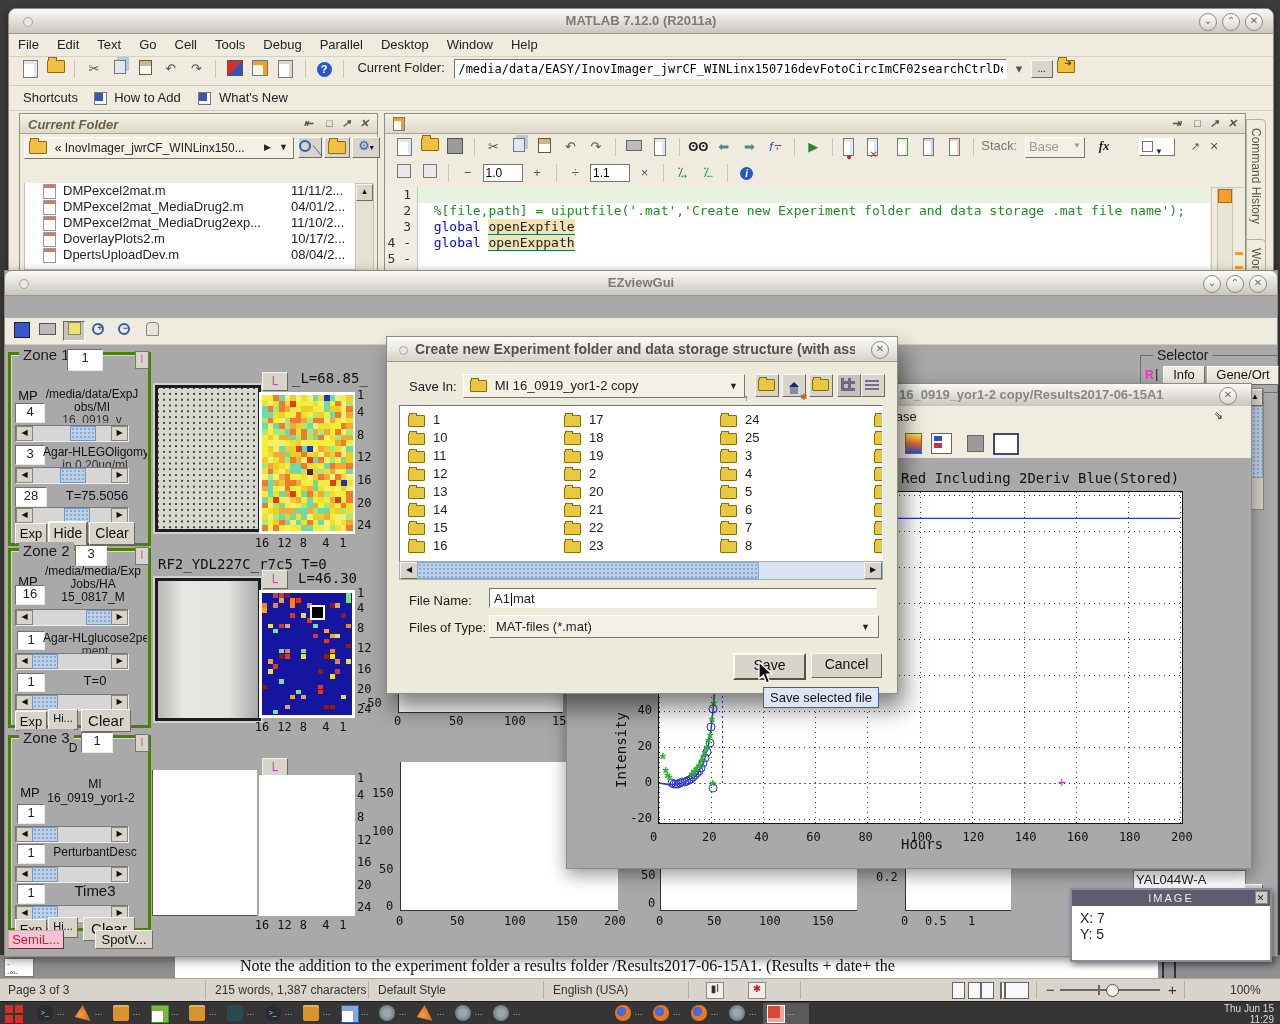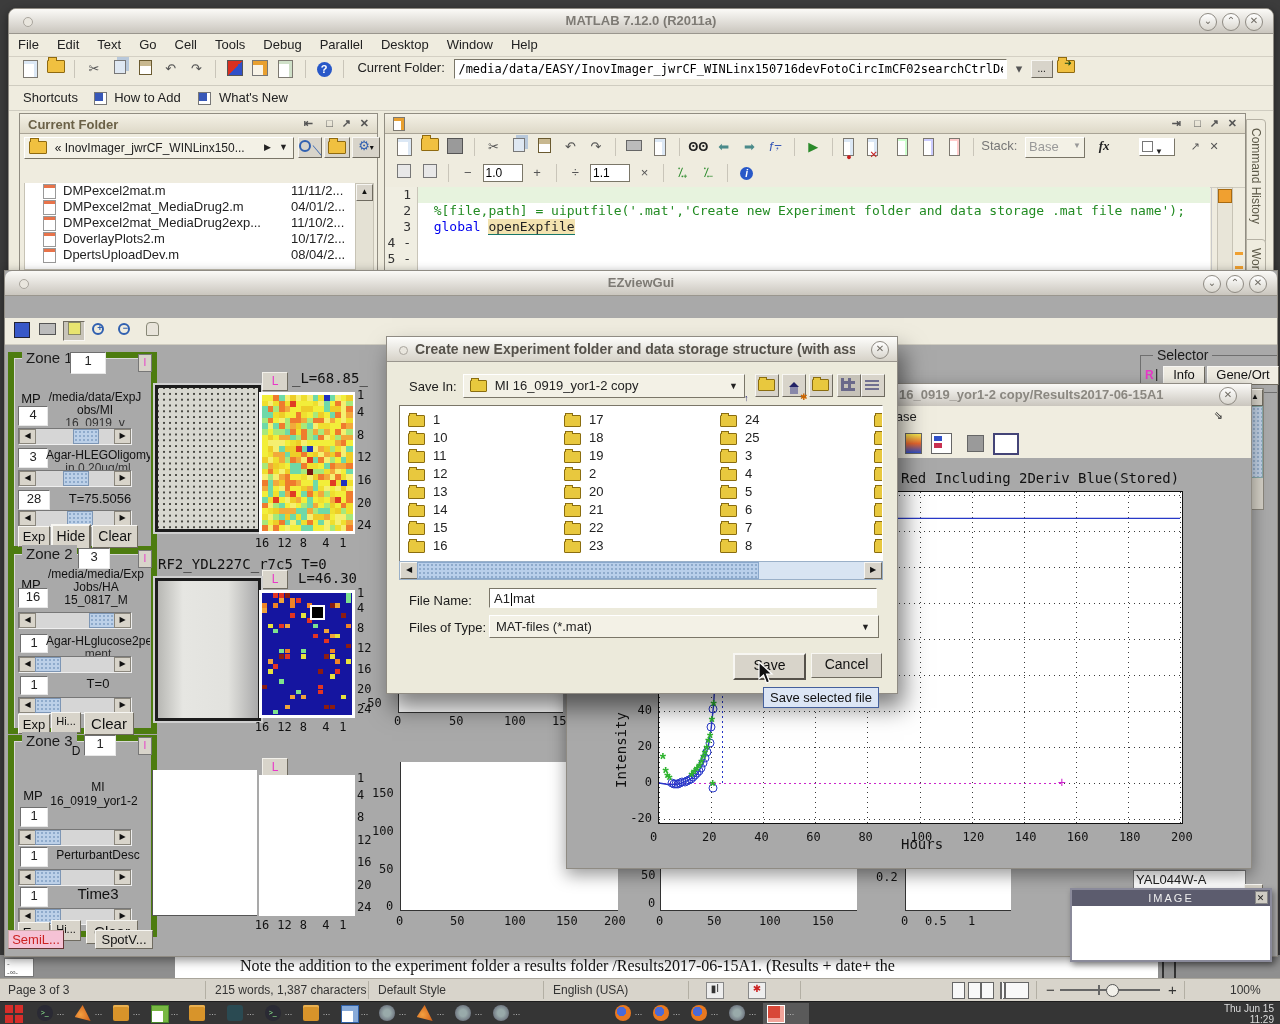--- a/index.html
+++ b/index.html
@@ -21,38 +21,38 @@
          font-size:13px;line-height:18px;color:#555;}
   .sep{display:inline-block;vertical-align:middle;width:1px;height:18px;background:#c9c5b9;margin:0 4px;}
   .i-doc{display:inline-block;width:13px;height:16px;background:#fff;border:1px solid #7c7870;box-shadow:inset -3px 3px 0 #dce8f5;}
   .i-folder{display:inline-block;width:16px;height:11px;background:#f0c040;border:1px solid #8f6a10;border-radius:1px;position:relative;}
   .i-folder:before{content:"";position:absolute;top:-4px;left:0;width:7px;height:3px;background:#f0c040;border:1px solid #8f6a10;border-bottom:none;}
   .i-sq{display:inline-block;width:14px;height:14px;border:1px solid #777;}
   .btn3d{background:#d8d4ca;border:1px solid;border-color:#f7f6f2 #6f6b60 #6f6b60 #f7f6f2;color:#111;text-align:center;}
   .inset{border:1px solid;border-color:#6f6b60 #f7f6f2 #f7f6f2 #6f6b60;}
   .panel{position:absolute;background:#fff;border:1px solid #918d82;}
   .phead{position:absolute;left:0;right:0;top:0;height:20px;background:linear-gradient(#f4f1e6,#ded9c8);
-         border-bottom:1px solid #a9a496;font-weight:bold;color:#6b6147;padding:3px 0 0 8px;box-sizing:border-box;}
+         border-bottom:1px solid #a9a496;font-weight:bold;color:#6b6147;padding:3px 0 0 8px;box-sizing:border-box;font-style:italic;}
   .phico{position:absolute;top:3px;font-size:11px;color:#555;}
   .mono{font-family:"DejaVu Sans Mono",monospace;}
   .cf-row{position:relative;height:16px;line-height:16px;white-space:nowrap;}
   .cf-name{position:absolute;left:38px;}
   .cf-date{position:absolute;left:266px;}
   .mfile{position:absolute;left:18px;top:1px;width:11px;height:13px;background:#fff;border:1px solid #999;
          box-shadow:inset 0 3px 0 #e8734a;}
   .k-comment{color:#228b22;}
   .k-kw{color:#0000ee;}
   .k-hl{background:#f3e3b0;border-bottom:1px solid #17776a;}
   .ed-ln{height:16px;line-height:16px;text-align:right;padding-right:6px;color:#333;}
   .ed-cl{height:16px;line-height:16px;white-space:nowrap;}
   .vtab{position:absolute;writing-mode:vertical-rl;background:#efecdf;border:1px solid #b5b1a4;
         color:#5c5948;font-size:12px;padding:8px 2px;border-radius:0 4px 4px 0;}
   
   .ezgray{background:#a9a9a9;}
-  .zone{position:absolute;border:6px solid #4d7c0f;box-shadow:inset 1px 1px 0 #d9d9d9;}
+  .zone{position:absolute;border:3px solid #4d7c0f;box-shadow:inset 1px 1px 0 #d9d9d9;}
   .zlabel{position:absolute;top:-9px;left:8px;background:#a9a9a9;padding:0 4px;font-size:15px;color:#1a1a1a;}
   .zfield{position:absolute;background:#fff;border:1px solid;border-color:#6f6f6f #e8e8e8 #e8e8e8 #6f6f6f;
           text-align:center;font-size:13px;}
   .ztext{position:absolute;font-size:12px;color:#111;text-align:center;line-height:13px;}
   .slider{position:absolute;height:15px;background:#d6d6d6;border:1px solid;border-color:#777 #eee #eee #777;}
   .sl-ar{position:absolute;top:0;width:15px;height:13px;background:#d8d4ca;border:1px solid #8a867c;
          font-size:8px;line-height:12px;text-align:center;color:#111;}
   .sl-th{position:absolute;top:0;height:13px;width:24px;background:#bcd0e8;border:1px solid #7d96b5;
          background-image:radial-gradient(#8fabcc 1px,transparent 1.2px);background-size:4px 4px;}
   .zbtn{position:absolute;font-size:13px;padding-top:2px;}
@@ -248,20 +248,21 @@
           <div class="ed-ln mono">1</div>
           <div class="ed-ln mono">2</div>
           <div class="ed-ln mono">3</div>
           <div class="ed-ln mono">4 -</div>
           <div class="ed-ln mono">5 -</div>
         </div>
       <div class="abs mono" style="left:33px;top:73px;width:792px;height:85px;background:#fff;font-size:13px;overflow:hidden;" id="ed-code">
           <div class="ed-cl" style="background: rgb(231, 243, 222);">&nbsp;&nbsp;</div>
           <div class="ed-cl">&nbsp;&nbsp;<span class="k-comment">%[file,path] = uiputfile('.mat','Create new Experiment folder and data storage .mat file name');</span></div>
           <div class="ed-cl">&nbsp;&nbsp;<span class="k-kw">global</span><span class="k-plain"> </span><span class="k-hl">openExpfile</span></div>
+          <div class="ed-cl">&nbsp;&nbsp;<span class="k-kw">global</span><span class="k-plain"> </span><span class="k-hl">openExppath</span></div>
         </div>
       <div class="abs" style="left:826px;top:73px;width:1px;height:85px;background:#c9c9c9;"></div>
       <div class="abs" style="left:832px;top:73px;width:14px;height:85px;background:#e8e5d8;border:1px solid #c7c3b5;">
         <div style="width:12px;height:12px;background:#f0a030;border:1px solid #a86a10;margin:1px 0 0 0;"></div>
       </div>
       <div class="abs" style="left:850px;top:138px;width:8px;height:3px;background:#f0a030;"></div>
       <div class="abs" style="left:850px;top:152px;width:8px;height:3px;background:#f0a030;"></div>
     </div>
 
     <div class="vtab" style="left:1237px;top:110px;height:112px;">Command History</div>
@@ -1060,20 +1061,24 @@
         </div>
       <div class="abs mono" style="left:334px;top:378px;font-size:14px;color:#111;">Hours</div>
     </div>
   </div>
 
   <div class="abs" style="left:1070px;top:888px;width:198px;height:70px;z-index:60;background:#fff;border:2px solid #8a8a9a;box-shadow:2px 3px 6px rgba(0,0,0,.4);">
     <div style="height:16px;background:#5c5c6e;color:#eee;text-align:center;font-size:11px;letter-spacing:2px;line-height:16px;position:relative;">
       <span>IMAGE</span>
       <span style="position:absolute;right:2px;top:1px;width:13px;height:13px;background:#cfccc4;color:#222;line-height:13px;font-size:9px;border:1px solid #888;box-sizing:border-box;">✕</span>
     </div>
+    <div style="padding:4px 8px;font-size:14px;color:#222;">
+      <div>X: 7</div>
+      <div>Y: 5</div>
+    </div>
   </div>
 
   <div class="win" style="left:386px;top:336px;width:510px;height:356px;z-index:50;background:#eceadb;box-shadow:6px 14px 22px rgba(0,0,0,.5);">
     <div class="titlebar" style="border-radius:0;height:24px;background:linear-gradient(#fdfdfb,#d6d2c8);">
       <div class="windot" style="left:12px;top:9px;width:7px;height:7px;"></div>
       <div style="position:absolute;left:28px;top:4px;width:440px;overflow:hidden;white-space:nowrap;font-weight:bold;color:#55514a;font-size:14px;">Create new Experiment folder and data storage structure (with associate</div>
       <div class="winctl" style="right:8px;top:4px;">✕</div>
     </div>
     <div class="dlg-lbl" style="left:22px;top:42px;">Save In:</div>
     <div class="combo" style="left:76px;top:37px;width:280px;height:22px;">

